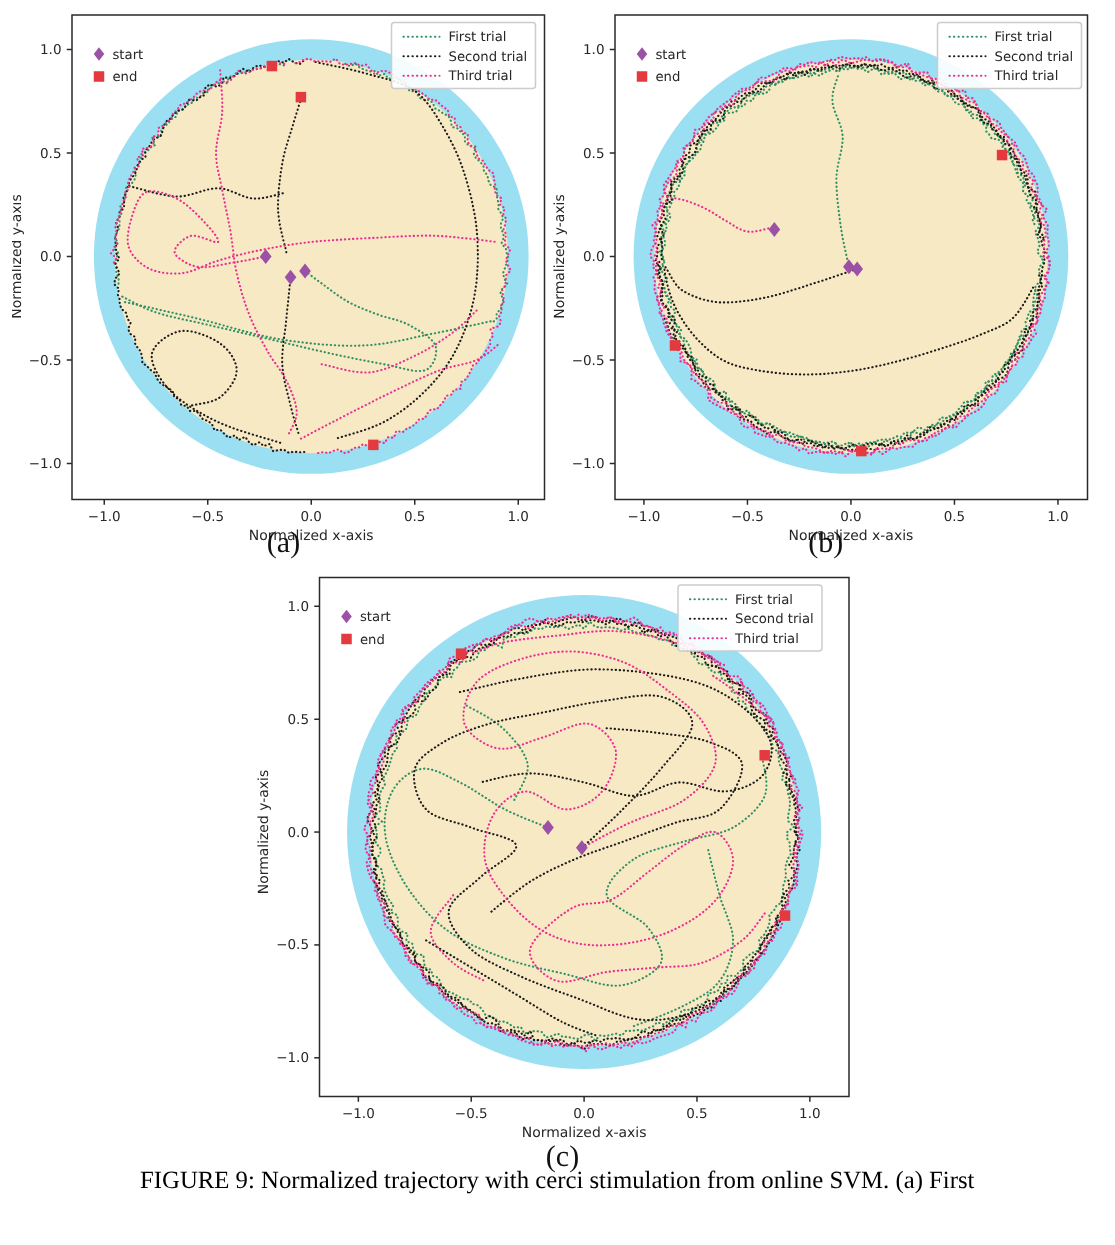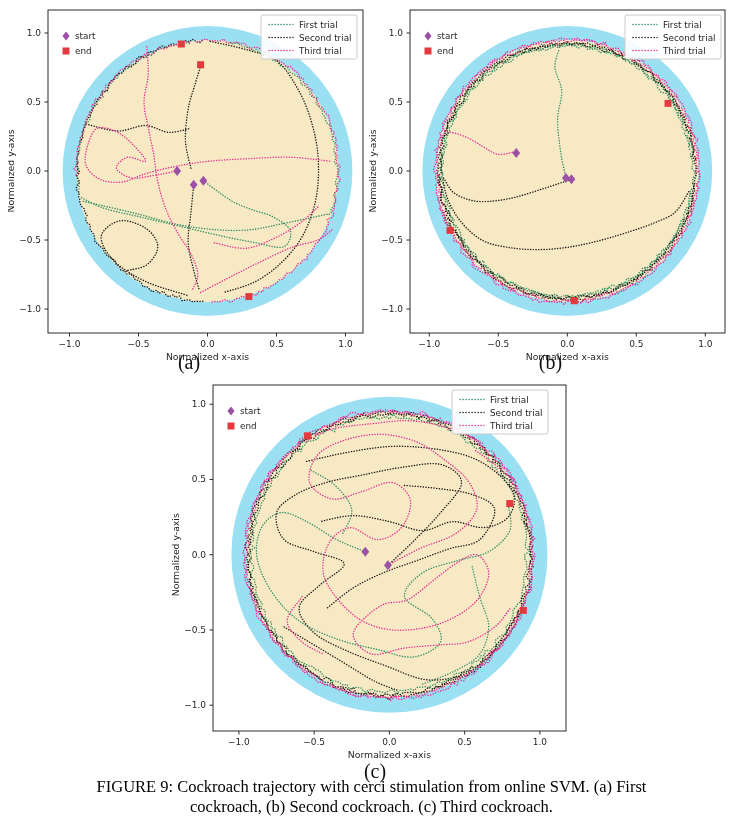--- a/index.html
+++ b/index.html
@@ -200,17 +200,16 @@
         <rect x="82.5" y="45.5" width="7" height="7" fill="#e4393f"></rect>
         <text x="95" y="52" class="leg-lab">end</text>
       </svg>
     </div>
 
   <div class="sublabel" style="left:8px;top:351px;width:362px;">(a)</div>
   <div class="sublabel" style="left:366px;top:351px;width:369px;">(b)</div>
   <div class="sublabel" style="left:145px;top:760px;width:460px;">(c)</div>
 
   <div class="caption">
-    <div>FIGURE 9: Cockroach trajectory with cerci stimulation from online SVM. (a) First</div>
-    <div>cockroach, (b) Second cockroach. (c) Third cockroach.</div>
+    <div>FIGURE 9: Normalized trajectory with cerci stimulation from online SVM. (a) First</div>
   </div>
 
 </div>
 
 </body></html>

